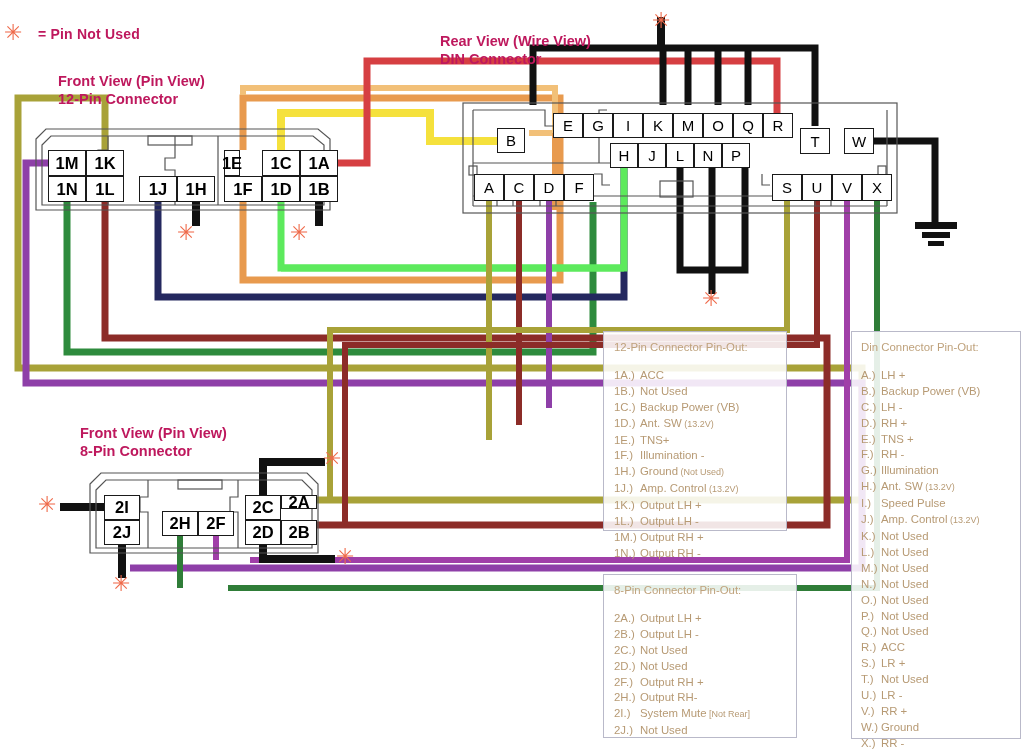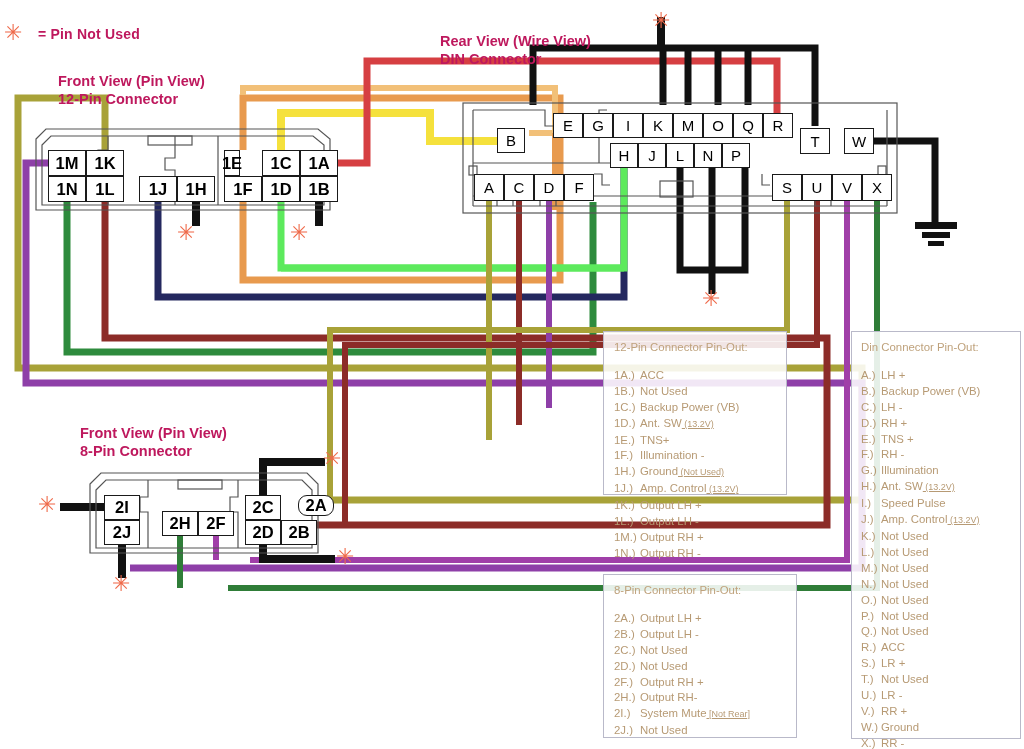--- a/index.html
+++ b/index.html
@@ -9,21 +9,21 @@
   #root svg{position:absolute;left:0;top:0;}
   .lbl{position:absolute;color:#be185d;font-weight:bold;}
   .legend-note{font-size:14px;left:16px;top:26px;letter-spacing:.2px;}
   .ttl{font-size:14.5px;text-align:left;line-height:1.25;}
   .pinbox{position:absolute;border:1px solid #b9b9c9;background:rgba(255,255,255,0.88);
           color:#b79a74;font-size:11.4px;line-height:15.9px;box-sizing:border-box;}
   .pinbox .hd{color:#bfa27c;white-space:nowrap;}
   .pinbox .sp{height:12px;}
   .pinbox .row{white-space:nowrap;}
   .pinbox .row .k{display:inline-block;width:26px;}
-  .pinbox .sm{font-size:9px;text-decoration:underline;}
+  .pinbox .sm{font-size:9px;}
   .din .row .k{width:20px;}
   .star{position:absolute;color:#ef6a4a;font-size:22px;font-weight:bold;line-height:1;
         font-family:"DejaVu Sans", sans-serif;}
   .pin{position:absolute;box-sizing:border-box;border:1.5px solid #1a1a1a;background:#fff;
        display:flex;align-items:center;justify-content:center;color:#000;}
   .pin12{font-size:16.5px;font-weight:bold;font-family:"Liberation Sans",sans-serif;}
   .pindin{font-size:15px;font-family:"Liberation Sans",sans-serif;}
   .pin8{font-size:16.5px;font-weight:bold;}
 </style>
 </head>
@@ -200,26 +200,26 @@
       <div class="pin pindin" style="left: 802px; top: 174px; width: 30px; height: 27px;">U</div>
       <div class="pin pindin" style="left: 832px; top: 174px; width: 30px; height: 27px;">V</div>
       <div class="pin pindin" style="left: 862px; top: 174px; width: 30px; height: 27px;">X</div>
     </div>
   <div id="pins8">
       <div class="pin pin8" style="left: 104px; top: 495px; width: 36px; height: 25px;">2I</div>
       <div class="pin pin8" style="left: 104px; top: 520px; width: 36px; height: 25px;">2J</div>
       <div class="pin pin8" style="left: 162px; top: 511px; width: 36px; height: 25px;">2H</div>
       <div class="pin pin8" style="left: 198px; top: 511px; width: 36px; height: 25px;">2F</div>
       <div class="pin pin8" style="left: 245px; top: 495px; width: 36px; height: 25px;">2C</div>
-      <div class="pin pin8" style="left: 298px; top: 495px; width: 36px; height: 21px; border-radius: 9px;">2A</div>
+      <div class="pin pin8" style="left: 281px; top: 495px; width: 36px; height: 14px;">2A</div>
       <div class="pin pin8" style="left: 245px; top: 520px; width: 36px; height: 25px;">2D</div>
       <div class="pin pin8" style="left: 281px; top: 520px; width: 36px; height: 25px;">2B</div>
     </div>
 
-  <div class="pinbox" style="left:603px;top:331px;width:184px;height:164px;padding:8px 10px;">
+  <div class="pinbox" style="left:603px;top:331px;width:184px;height:200px;padding:8px 10px;">
     <div class="hd">12-Pin Connector Pin-Out:</div>
     <div class="sp"></div>
     <div id="rows12">
         <div class="row"><span class="k">1A.)</span><span>ACC</span></div>
         <div class="row"><span class="k">1B.)</span><span>Not Used</span></div>
         <div class="row"><span class="k">1C.)</span><span>Backup Power (VB)</span></div>
         <div class="row"><span class="k">1D.)</span><span>Ant. SW</span><span class="sm"> (13.2V)</span></div>
         <div class="row"><span class="k">1E.)</span><span>TNS+</span></div>
         <div class="row"><span class="k">1F.)</span><span>Illumination -</span></div>
         <div class="row"><span class="k">1H.)</span><span>Ground</span><span class="sm"> (Not Used)</span></div>

